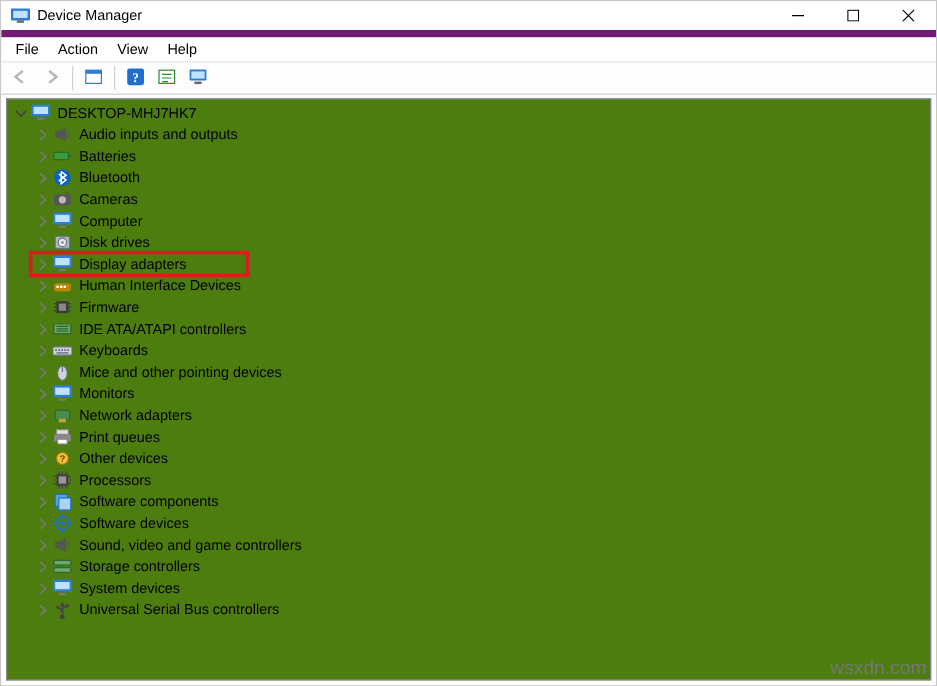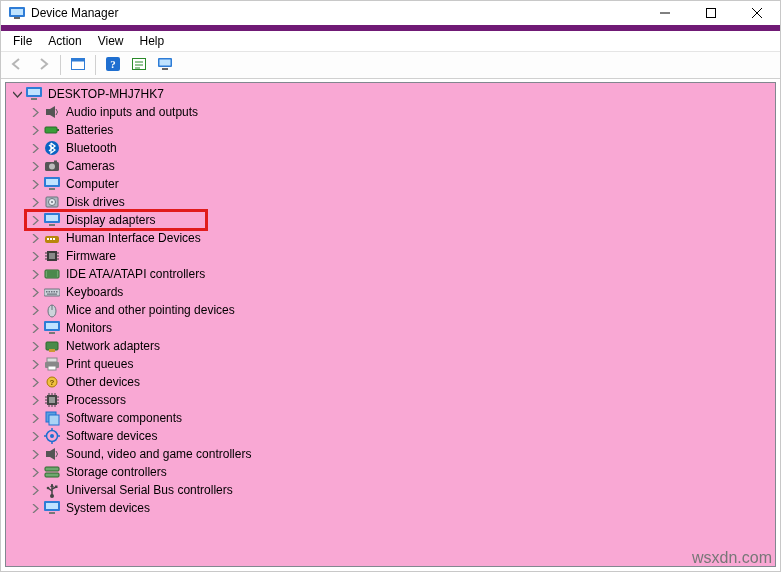--- a/index.html
+++ b/index.html
@@ -40,21 +40,21 @@
     width:24px; height:24px; border:1px solid transparent;
     display:flex; align-items:center; justify-content:center;
   }
   .tool-btn.disabled { opacity:.35; }
   .tool-sep { width:1px; height:20px; background:#d0d0d0; margin:0 3px; }
 
   
   .content {
     position:absolute; top:81px; left:4px; right:4px; bottom:4px;
     border:1px solid #828790;
-    background:#f9a8d4;
+    background:#4d7c0f;
     overflow:auto;
     padding:2px 0;
   }
   .tree { list-style:none; margin:0; padding:0; }
   .tree li { line-height:18px; white-space:nowrap; }
   .row {
     display:flex; align-items:center; height:18px;
     position:relative;
   }
   .twisty {
@@ -459,36 +459,36 @@
         </div>
       </li>
       <li>
         <div class="row indent1">
           <span class="twisty">
             <svg viewBox="0 0 9 9">
               <use href="#twisty-right"></use>
             </svg>
           </span>
           <span class="node-icon"><svg viewBox="0 0 16 16">
+              <use href="#ic-system"></use>
+            </svg></span>
+          <span class="node-label">System devices</span>
+        </div>
+      </li>
+      <li>
+        <div class="row indent1">
+          <span class="twisty">
+            <svg viewBox="0 0 9 9">
+              <use href="#twisty-right"></use>
+            </svg>
+          </span>
+          <span class="node-icon"><svg viewBox="0 0 16 16">
               <use href="#ic-usb"></use>
             </svg></span>
           <span class="node-label">Universal Serial Bus controllers</span>
-        </div>
-      </li>
-      <li>
-        <div class="row indent1">
-          <span class="twisty">
-            <svg viewBox="0 0 9 9">
-              <use href="#twisty-right"></use>
-            </svg>
-          </span>
-          <span class="node-icon"><svg viewBox="0 0 16 16">
-              <use href="#ic-system"></use>
-            </svg></span>
-          <span class="node-label">System devices</span>
         </div>
       </li>
     </ul>
 </div>
 
 <div class="watermark">wsxdn.com</div>
 
 <svg width="0" height="0" style="position:absolute">
   <defs>
     <g id="twisty-right">

